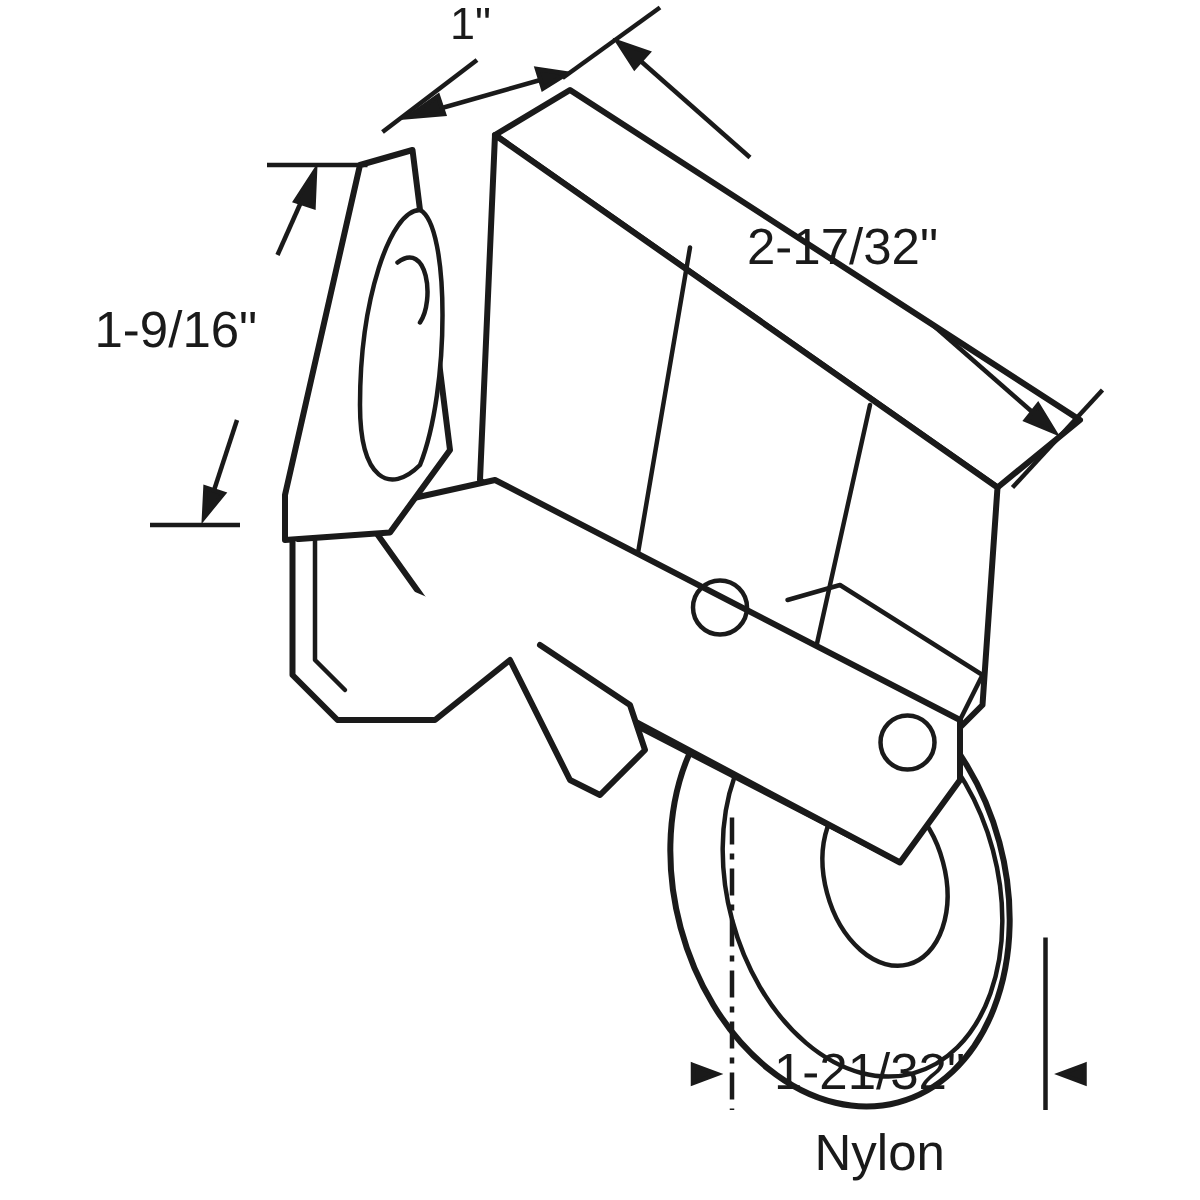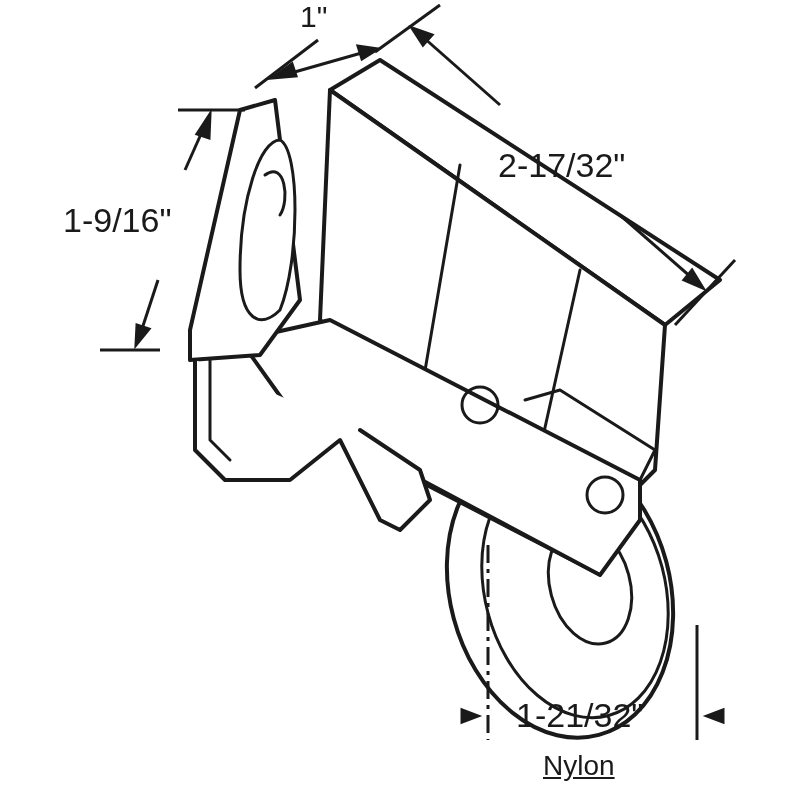--- a/index.html
+++ b/index.html
@@ -67,13 +67,13 @@
     <line x1="697" y1="625" x2="697" y2="740"></line>
     <polygon points="462,710 478,716 462,722"></polygon>
     <polygon points="723,710 707,716 723,722"></polygon>
   </g>
 </svg>
 
 <div class="lbl" style="left:300px; top:2px; font-size:30px;">1"</div>
 <div class="lbl" style="left:498px; top:148px; font-size:34px;">2-17/32"</div>
 <div class="lbl" style="left:63px; top:203px; font-size:34px;">1-9/16"</div>
 <div class="lbl" style="left:516px; top:698px; font-size:34px;">1-21/32"</div>
-<div class="lbl" style="left:543px; top:752px; font-size:28px;text-decoration:underline;">Nylon</div>
+<div class="lbl" style="left:543px; top:752px; font-size:34px;">Nylon</div>
 
 </body></html>

